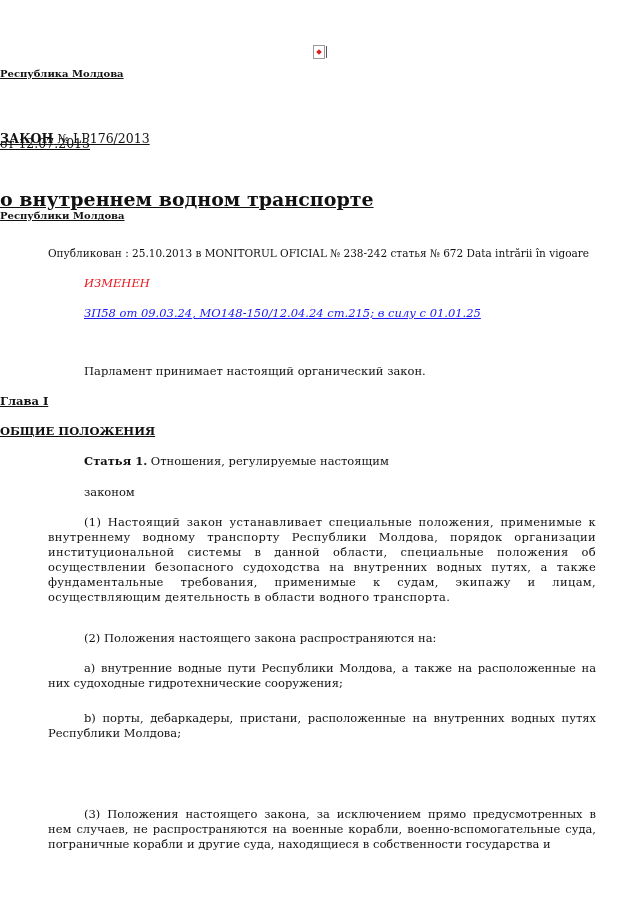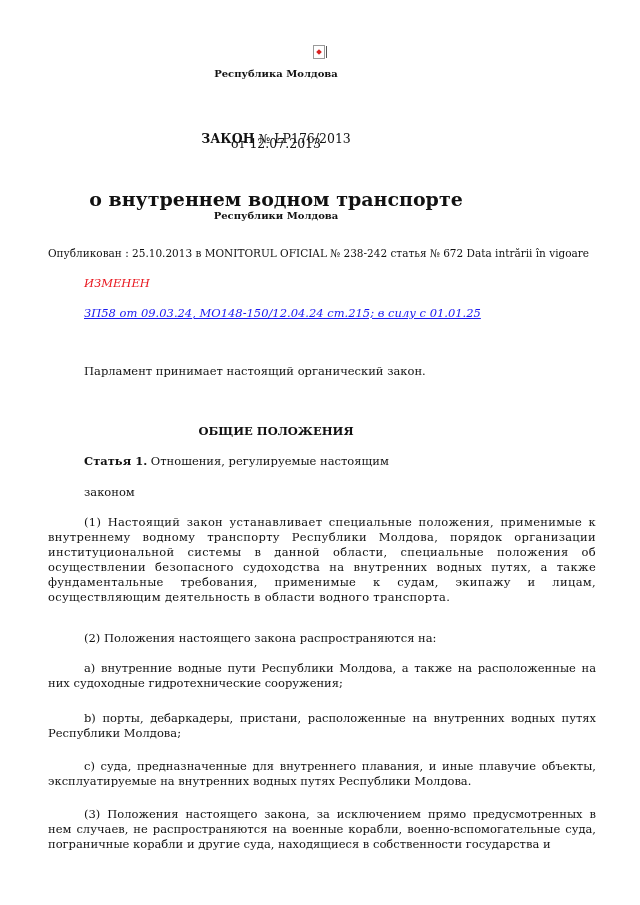--- a/index.html
+++ b/index.html
@@ -19,21 +19,21 @@
       position: absolute;
       left: 0;
       top: 0;
       width: 640px;
       height: 905px;
     }
     .abs { position: absolute; }
     .center {
       left: 0;
       width: 552px;
-      text-align: center;
+      text-decoration: underline;
     }
     .broken-img {
       position: absolute;
       left: 313px;
       top: 45px;
       width: 12px;
       height: 14px;
       border: 1px solid #9a9a9a;
       box-sizing: border-box;
       background: #fff;
@@ -169,27 +169,27 @@
   <div class="abs center title2">Республики Молдова</div>
 
   <div class="abs published">Опубликован : 25.10.2013 в MONITORUL OFICIAL № 238-242 статья № 672 Data intrării în vigoare</div>
 
   <div class="abs changed">ИЗМЕНЕН</div>
 
   <a class="abs amend-link">ЗП58 от 09.03.24, MO148-150/12.04.24 ст.215; в силу с 01.01.25</a>
 
   <div class="abs intro">Парламент принимает настоящий органический закон.</div>
 
+  <div class="abs center chapter">Глава I</div>
 
   <div class="abs center chapter-title">ОБЩИЕ ПОЛОЖЕНИЯ</div>
 
   <div class="abs article-head"><b>Статья 1.</b><span> Отношения, регулируемые настоящим</span></div>
 
   <div class="abs article-head-cont">законом</div>
 
   <div class="abs para p1">(1) Настоящий закон устанавливает специальные положения, применимые к внутреннему водному транспорту Республики Молдова, порядок организации институциональной системы в данной области, специальные положения об осуществлении безопасного судоходства на внутренних водных путях, а также фундаментальные требования, применимые к судам, экипажу и лицам, осуществляющим деятельность в области водного транспорта.</div>
   <div class="abs para p2">(2) Положения настоящего закона распространяются на:</div>
   <div class="abs para p4">b) порты, дебаркадеры, пристани, расположенные на внутренних водных путях Республики Молдова;</div>
   <div class="abs para p3">a) внутренние водные пути Республики Молдова, а также на расположенные на них судоходные гидротехнические сооружения;</div>
-  <div class="abs para p5">c) суда, предназначенные для внутреннего плавания, и иные плавучие объекты, эксплуатируемые на внутренних водных путях Республики Молдова.</div>
   <div class="abs para p6">(3) Положения настоящего закона, за исключением прямо предусмотренных в нем случаев, не распространяются на военные корабли, военно-вспомогательные суда, пограничные корабли и другие суда, находящиеся в собственности государства и</div>
 
 </div>
 
 </body></html>

